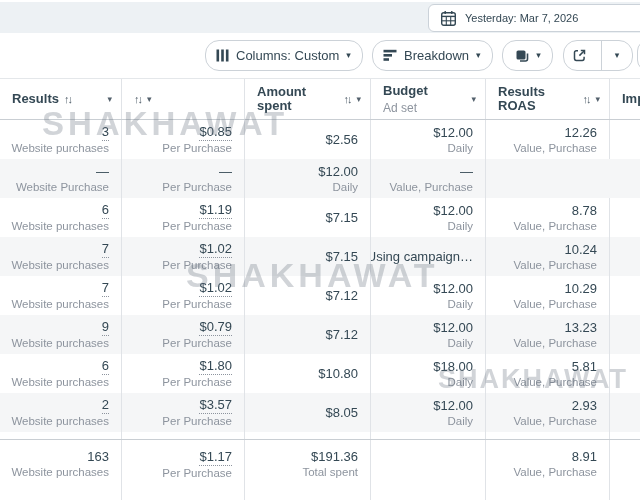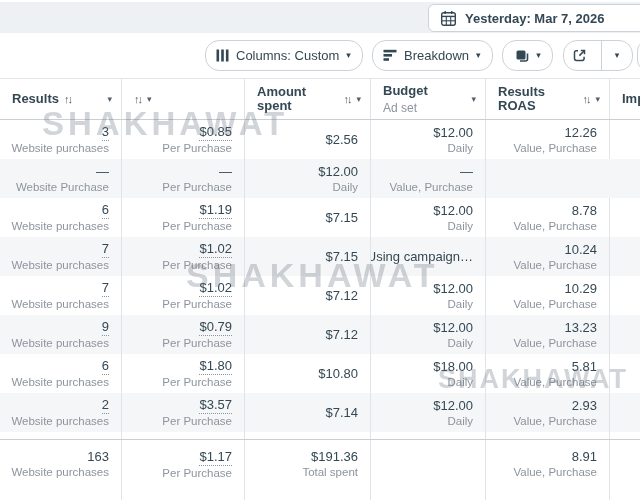--- a/index.html
+++ b/index.html
@@ -8,21 +8,21 @@
     font-family:"Liberation Sans","DejaVu Sans",sans-serif;
     -webkit-font-smoothing:antialiased;color:#344854;
   }
   
   .topstrip{position:absolute;top:2px;left:0;width:640px;height:31px;background:#edf1f4;}
   .date-btn{
     position:absolute;top:4px;left:428px;width:240px;height:28px;background:#fff;
     border:1px solid #cbd2d9;border-radius:6px;display:flex;align-items:center;
     gap:8px;padding-left:11px;box-sizing:border-box;cursor:pointer;
   }
-  .date-btn .lbl{font-size:13px;font-weight:700;color:#344854;white-space:nowrap;}
+  .date-btn .lbl{font-size:11px;font-weight:400;color:#344854;white-space:nowrap;}
   
   .toolbar{position:absolute;top:33px;left:0;width:640px;height:45px;background:#fff;}
   .tbtn{
     position:absolute;top:7px;height:31px;background:#fff;border:1px solid #ccd2d8;
     border-radius:14px;display:flex;align-items:center;box-sizing:border-box;
     padding:0 10px;gap:7px;cursor:pointer;
   }
   .tbtn .lbl{font-size:13px;font-weight:500;color:#344854;white-space:nowrap;}
   .caret{font-size:9px;color:#344854;line-height:1;}
   .btn-columns{left:205px;width:158px;}
@@ -348,21 +348,21 @@
   <div class="grid tr">
     <div class="td">
       <span class="val dotted">2</span>
       <span class="sub">Website purchases</span>
     </div>
     <div class="td">
       <span class="val dotted">$3.57</span>
       <span class="sub">Per Purchase</span>
     </div>
     <div class="td">
-      <span class="val">$7.14</span>
+      <span class="val">$8.05</span>
     </div>
     <div class="td">
       <span class="val">$12.00</span>
       <span class="sub">Daily</span>
     </div>
     <div class="td">
       <span class="val">2.93</span>
       <span class="sub">Value, Purchase</span>
     </div>
     <div class="td"></div>

